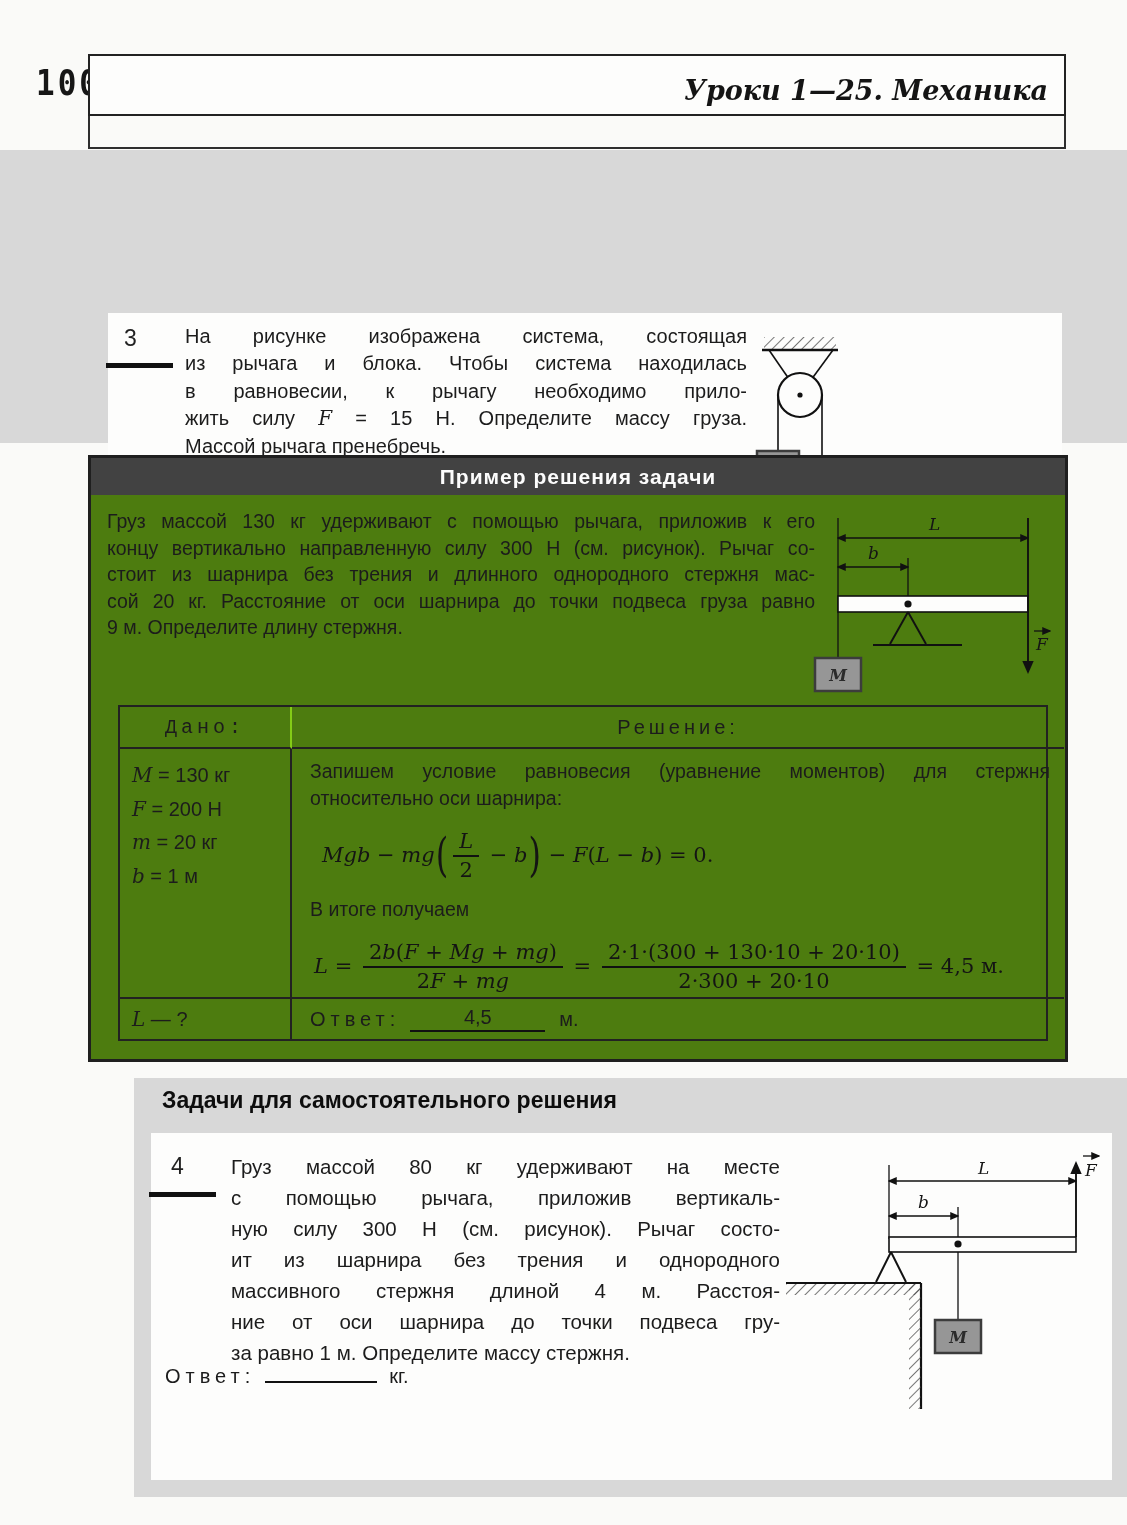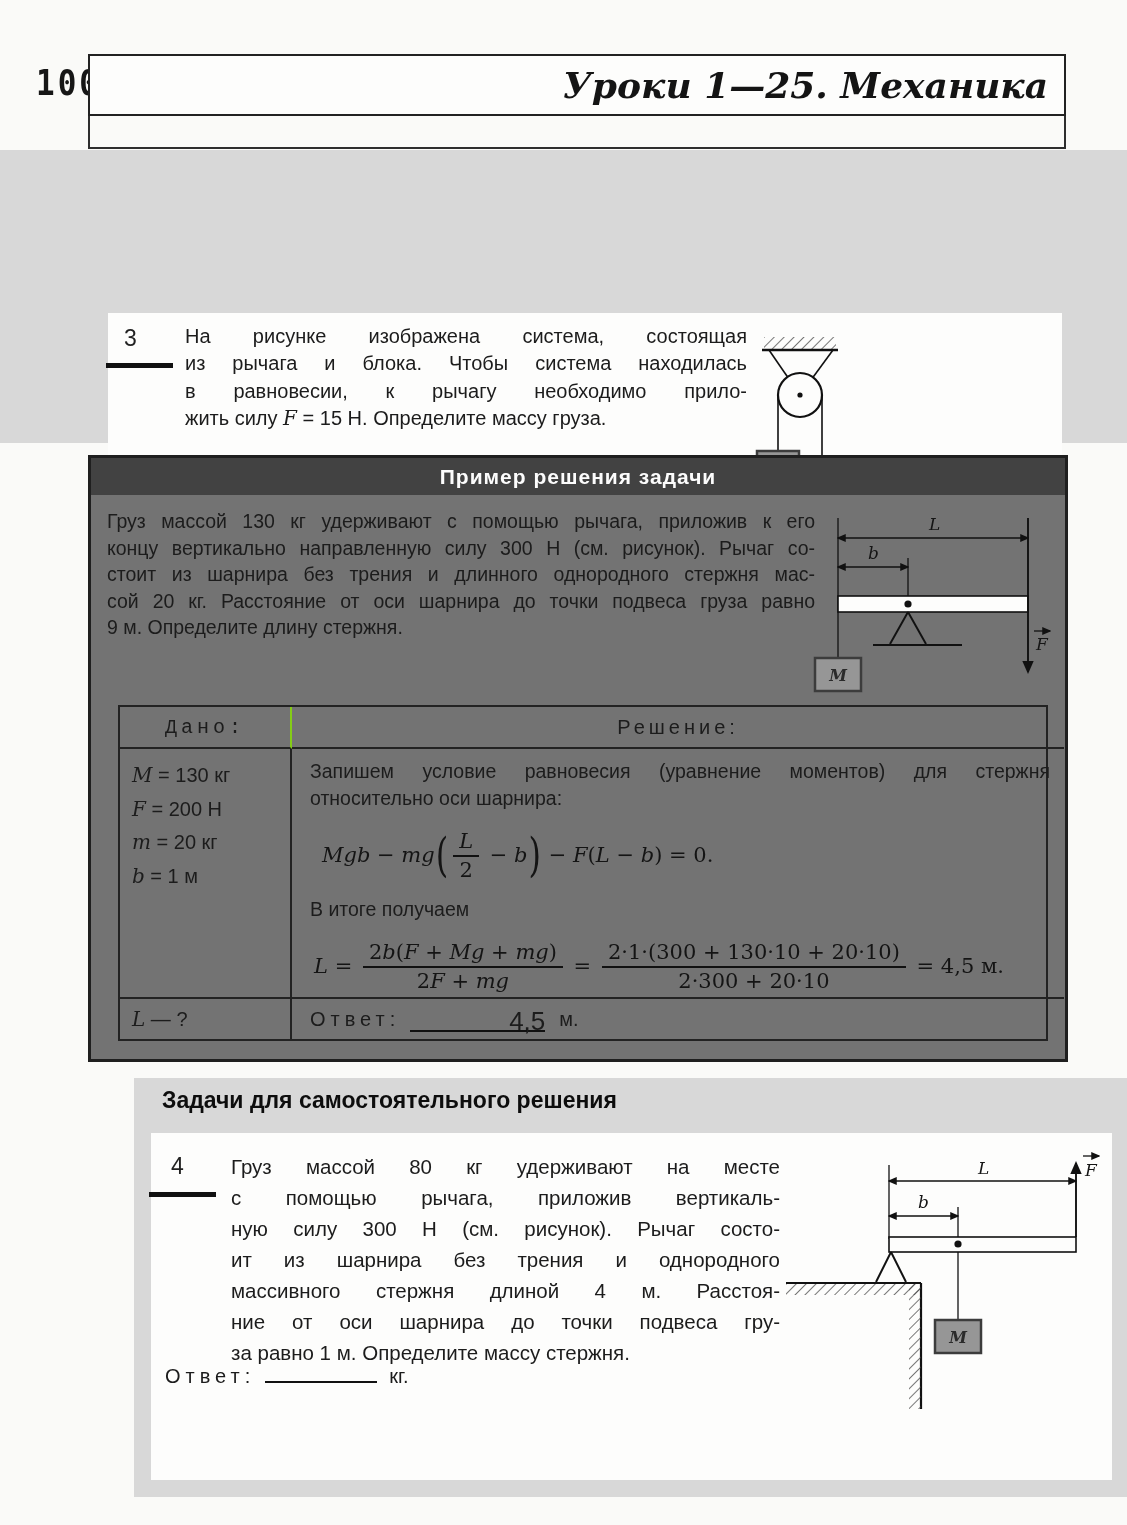--- a/index.html
+++ b/index.html
@@ -6,21 +6,21 @@
   .page{position:relative;width:1127px;height:1525px;background:#fafaf8;overflow:hidden;
         font-family:"Liberation Sans",sans-serif;color:#1c1c1c;}
 
   
   .page-num{position:absolute;left:36px;top:64px;font-size:31px;font-weight:bold;
             font-family:"DejaVu Sans Mono",monospace;letter-spacing:3px;color:#161616;
             transform:scaleY(1.15);}
   .header-box{position:absolute;left:88px;top:54px;width:978px;height:62px;
               border:2.5px solid #222;background:#fdfdfc;box-sizing:border-box;}
   .header-title{position:absolute;right:16px;bottom:8px;font-family:"DejaVu Serif",serif;
-                font-style:italic;font-weight:bold;font-size:36px;color:#141414;}
+                font-style:italic;font-weight:bold;font-size:27px;color:#141414;}
   .header-strip{position:absolute;left:88px;top:116px;width:978px;height:33px;
                 border-left:2.5px solid #2e2e2e;border-right:2.5px solid #2e2e2e;
                 border-bottom:2.5px solid #2e2e2e;box-sizing:border-box;}
 
   
   .band{position:absolute;background:#d8d8d8;}
   .band1{left:0;top:150px;width:1127px;height:293px;}
   .band2{left:86px;top:1078px;width:1036px;height:419px;margin-left:48px;}
   .card{position:absolute;background:#fdfdfc;}
   .card3{left:108px;top:163px;width:954px;height:266px;}
@@ -38,21 +38,21 @@
   .sg-i{font-family:"DejaVu Serif",serif;font-style:italic;}
 
   .answer-line{position:absolute;font-size:20px;white-space:nowrap;}
   .answer-label{letter-spacing:5px;margin-right:10px;}
   .answer-blank{display:inline-block;width:112px;border-bottom:2px solid #111;height:16px;
                 vertical-align:baseline;margin-right:12px;}
   .answer-unit{}
 
   
   .example-box{position:absolute;left:88px;top:455px;width:980px;height:607px;
-               border:3px solid #1f1f1f;background:#737373;box-sizing:border-box;padding-left:10px;}
+               border:3px solid #1f1f1f;background:#4d7c0f;box-sizing:border-box;padding-left:10px;}
   .example-bar{position:absolute;left:0;top:0;width:100%;height:37px;background:#424242;
                color:#fcfcfc;font-size:21px;font-weight:bold;letter-spacing:1px;
                display:flex;align-items:center;justify-content:center;}
   .ex-text{position:absolute;left:16px;top:50px;width:708px;font-size:19.5px;line-height:26.6px;}
 
   .sol-table{position:absolute;left:27px;top:247px;width:930px;height:336px;
              border:2.5px solid #222;box-sizing:border-box;display:grid;
              grid-template-columns:172px 1fr;grid-template-rows:42px 1fr 42px;}
   .t-cell{box-sizing:border-box;}
   .t-given-h,.t-sol-h{display:flex;align-items:center;justify-content:center;
@@ -60,21 +60,21 @@
   .t-given-h{border-right:2px solid #84cc16;font-family:Liberation Mono, monospace;}
   .t-given{border-right:2px solid #222;padding:10px 0 0 12px;font-size:20px;line-height:33.5px;}
   .t-given .rl{text-align:center;text-align-last:left;}
   .t-sol{padding:9px 14px 0 18px;}
   .sol-intro{width:740px;font-size:19.5px;line-height:27px;}
   .t-unknown{border-right:2px solid #222;border-top:2.5px solid #222;display:flex;
              align-items:center;padding-left:12px;font-size:20px;}
   .t-answer{border-top:2.5px solid #222;display:flex;align-items:center;
             padding-left:18px;font-size:20px;white-space:nowrap;}
   .answer-value{display:inline-block;width:135px;border-bottom:2px solid #111;
-                text-align:right;font-size:26px;margin-right:14px;height:24px;}
+                text-align:center;font-size:20px;margin-right:14px;height:24px;}
 
   .eq{display:flex;align-items:center;font-family:"DejaVu Serif",serif;font-size:21px;color:#141414;}
   .eq span{white-space:pre;}
   .eq1{margin:16px 0 0 12px;}
   .eq2{margin:18px 0 0 4px;}
   .interim{margin-top:16px;font-size:19.5px;}
   .frac{display:inline-flex;flex-direction:column;align-items:center;margin:0 4px;}
   .frac .num{display:flex;border-bottom:2px solid #111;padding:1px 6px 2px;}
   .frac .den{display:flex;padding:1px 6px 0;}
   .sg-big{display:inline-block;font-size:32px;transform:scaleY(1.45);font-weight:400;margin:0 1px;}
@@ -114,20 +114,21 @@
 
   <div class="band band1">
     <div class="card card3">
       <div class="prob-num" style="left:16px;top:12px;">3</div>
       <div class="num-rule" style="left:-2px;top:50px;width:67px;"></div>
       <div class="prob-text p3">
           <div class="rl"><span class="sg-n">На рисунке изображена система, состоящая</span></div>
           <div class="rl"><span class="sg-n">из рычага и блока. Чтобы система находилась</span></div>
           <div class="rl"><span class="sg-n">в равновесии, к рычагу необходимо прило-</span></div>
           <div class="rl"><span class="sg-n">жить силу </span><span class="sg-i">F</span><span class="sg-n"> = 15 Н. Определите массу груза.</span></div>
+          <div class="rl"><span class="sg-n">Массой рычага пренебречь.</span></div>
         </div>
       <div class="answer-line" style="left:14px;top:166px;">
         <span class="answer-label">Ответ:</span><span class="answer-blank"></span><span class="answer-unit">кг.</span>
       </div>
 
       <svg class="fig fig1" width="310" height="240" viewBox="0 0 310 240">
         <g>
           <rect x="16" y="14" width="72" height="13" fill="url(#hp)"></rect>
           <line x1="14" y1="27" x2="90" y2="27" stroke="#111" stroke-width="2.5"></line>
           <line x1="21" y1="27" x2="52" y2="72" stroke="#111" stroke-width="1.6"></line>

